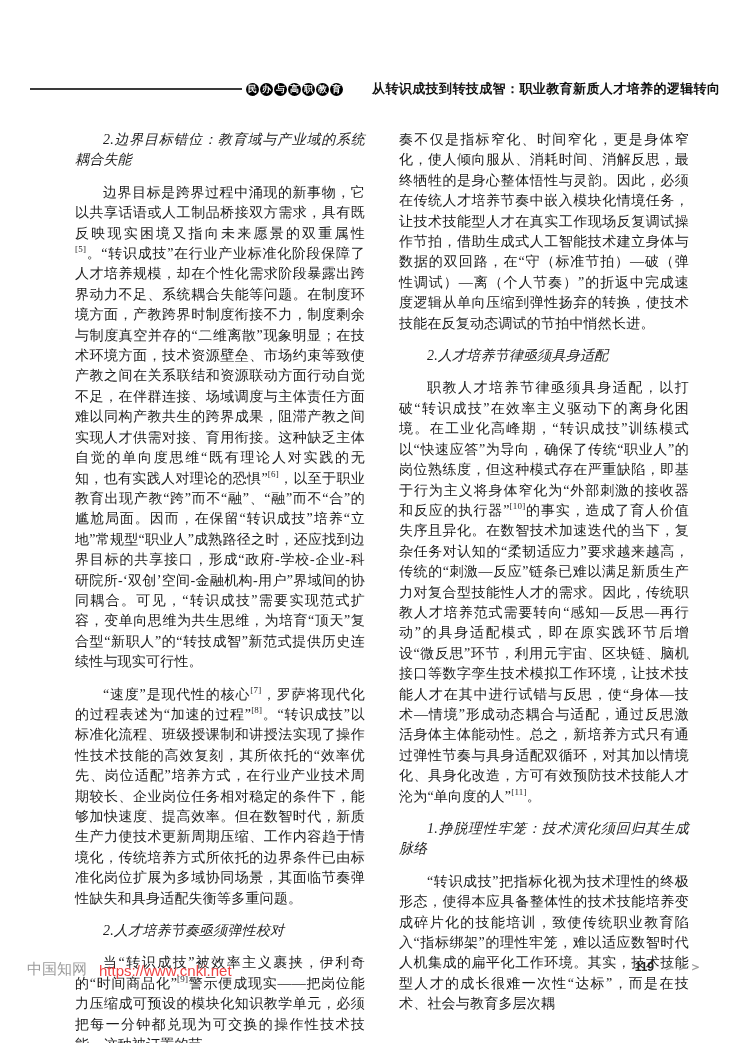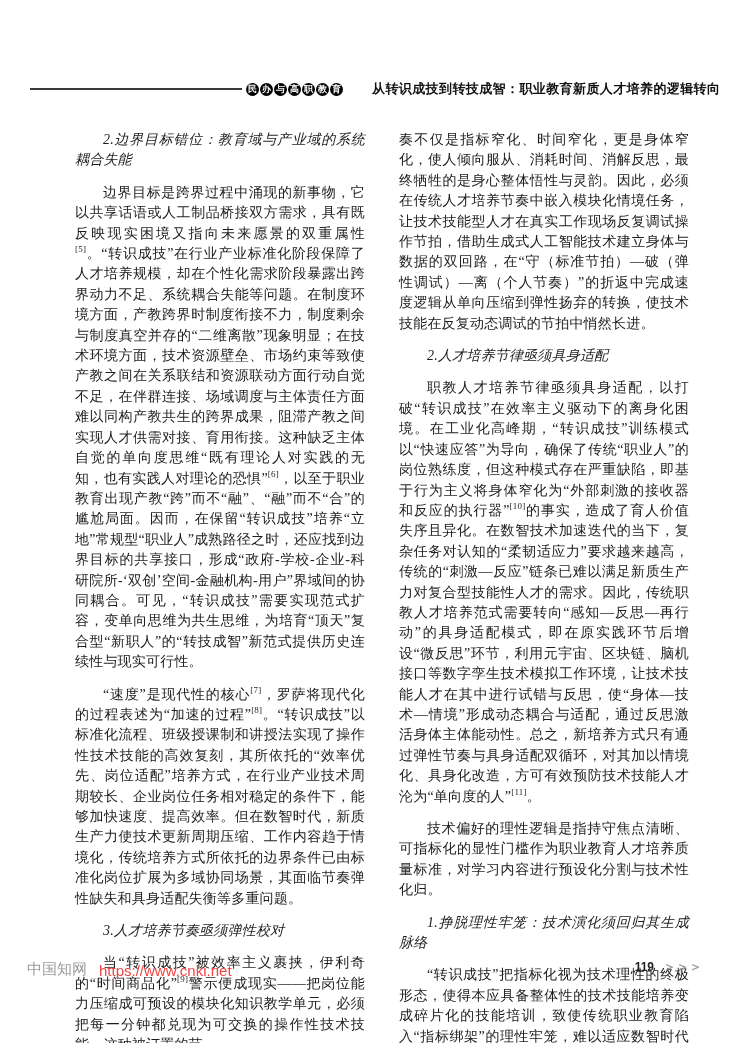--- a/index.html
+++ b/index.html
@@ -77,28 +77,27 @@
       </span>
     <span class="header-sep"></span>
     <h1 class="header-title">从转识成技到转技成智：职业教育新质人才培养的逻辑转向</h1>
   </header>
 
   <main class="body-cols">
     <section class="col">
         <p class="blk blk-kai-subheading">2.边界目标错位：教育域与产业域的系统耦合失能</p>
         <p class="blk blk-para">边界目标是跨界过程中涌现的新事物，它以共享话语或人工制品桥接双方需求，具有既反映现实困境又指向未来愿景的双重属性<sup>[5]</sup>。“转识成技”在行业产业标准化阶段保障了人才培养规模，却在个性化需求阶段暴露出跨界动力不足、系统耦合失能等问题。在制度环境方面，产教跨界时制度衔接不力，制度剩余与制度真空并存的“二维离散”现象明显；在技术环境方面，技术资源壁垒、市场约束等致使产教之间在关系联结和资源联动方面行动自觉不足，在伴群连接、场域调度与主体责任方面难以同构产教共生的跨界成果，阻滞产教之间实现人才供需对接、育用衔接。这种缺乏主体自觉的单向度思维“既有理论人对实践的无知，也有实践人对理论的恐惧”<sup>[6]</sup>，以至于职业教育出现产教“跨”而不“融”、“融”而不“合”的尴尬局面。因而，在保留“转识成技”培养“立地”常规型“职业人”成熟路径之时，还应找到边界目标的共享接口，形成“政府-学校-企业-科研院所-‘双创’空间-金融机构-用户”界域间的协同耦合。可见，“转识成技”需要实现范式扩容，变单向思维为共生思维，为培育“顶天”复合型“新职人”的“转技成智”新范式提供历史连续性与现实可行性。</p>
         <p class="blk blk-para">“速度”是现代性的核心<sup>[7]</sup>，罗萨将现代化的过程表述为“加速的过程”<sup>[8]</sup>。“转识成技”以标准化流程、班级授课制和讲授法实现了操作性技术技能的高效复刻，其所依托的“效率优先、岗位适配”培养方式，在行业产业技术周期较长、企业岗位任务相对稳定的条件下，能够加快速度、提高效率。但在数智时代，新质生产力使技术更新周期压缩、工作内容趋于情境化，传统培养方式所依托的边界条件已由标准化岗位扩展为多域协同场景，其面临节奏弹性缺失和具身适配失衡等多重问题。</p>
-        <p class="blk blk-kai-subheading">3.人才培养节奏亟须弹性校对</p>
+        <p class="blk blk-kai-subheading">2.人才培养节奏亟须弹性校对</p>
         <p class="blk blk-para">当“转识成技”被效率主义裹挟，伊利奇的“时间商品化”<sup>[9]</sup>警示便成现实——把岗位能力压缩成可预设的模块化知识教学单元，必须把每一分钟都兑现为可交换的操作性技术技能。这种被订置的节</p>
       </section>
     <section class="col">
         <p class="blk blk-para no-indent">奏不仅是指标窄化、时间窄化，更是身体窄化，使人倾向服从、消耗时间、消解反思，最终牺牲的是身心整体悟性与灵韵。因此，必须在传统人才培养节奏中嵌入模块化情境任务，让技术技能型人才在真实工作现场反复调试操作节拍，借助生成式人工智能技术建立身体与数据的双回路，在“守（标准节拍）—破（弹性调试）—离（个人节奏）”的折返中完成速度逻辑从单向压缩到弹性扬弃的转换，使技术技能在反复动态调试的节拍中悄然长进。</p>
         <p class="blk blk-kai-subheading">2.人才培养节律亟须具身适配</p>
         <p class="blk blk-para">职教人才培养节律亟须具身适配，以打破“转识成技”在效率主义驱动下的离身化困境。在工业化高峰期，“转识成技”训练模式以“快速应答”为导向，确保了传统“职业人”的岗位熟练度，但这种模式存在严重缺陷，即基于行为主义将身体窄化为“外部刺激的接收器和反应的执行器”<sup>[10]</sup>的事实，造成了育人价值失序且异化。在数智技术加速迭代的当下，复杂任务对认知的“柔韧适应力”要求越来越高，传统的“刺激—反应”链条已难以满足新质生产力对复合型技能性人才的需求。因此，传统职教人才培养范式需要转向“感知—反思—再行动”的具身适配模式，即在原实践环节后增设“微反思”环节，利用元宇宙、区块链、脑机接口等数字孪生技术模拟工作环境，让技术技能人才在其中进行试错与反思，使“身体—技术—情境”形成动态耦合与适配，通过反思激活身体主体能动性。总之，新培养方式只有通过弹性节奏与具身适配双循环，对其加以情境化、具身化改造，方可有效预防技术技能人才沦为“单向度的人”<sup>[11]</sup>。</p>
-        <p class="blk blk-para">技术偏好的理性逻辑是指持守焦点清晰、可指标化的显性门槛作为职业教育人才培养质量标准，对学习内容进行预设化分割与技术性化归。</p>
         <p class="blk blk-kai-subheading">1.挣脱理性牢笼：技术演化须回归其生成脉络</p>
         <p class="blk blk-para">“转识成技”把指标化视为技术理性的终极形态，使得本应具备整体性的技术技能培养变成碎片化的技能培训，致使传统职业教育陷入“指标绑架”的理性牢笼，难以适应数智时代人机集成的扁平化工作环境。其实，技术技能型人才的成长很难一次性“达标”，而是在技术、社会与教育多层次耦</p>
       </section>
   </main>
 
   <div class="page-num-row">
     <span class="page-num">119</span>
     <span class="arrows">＞＞＞</span>
   </div>
 

